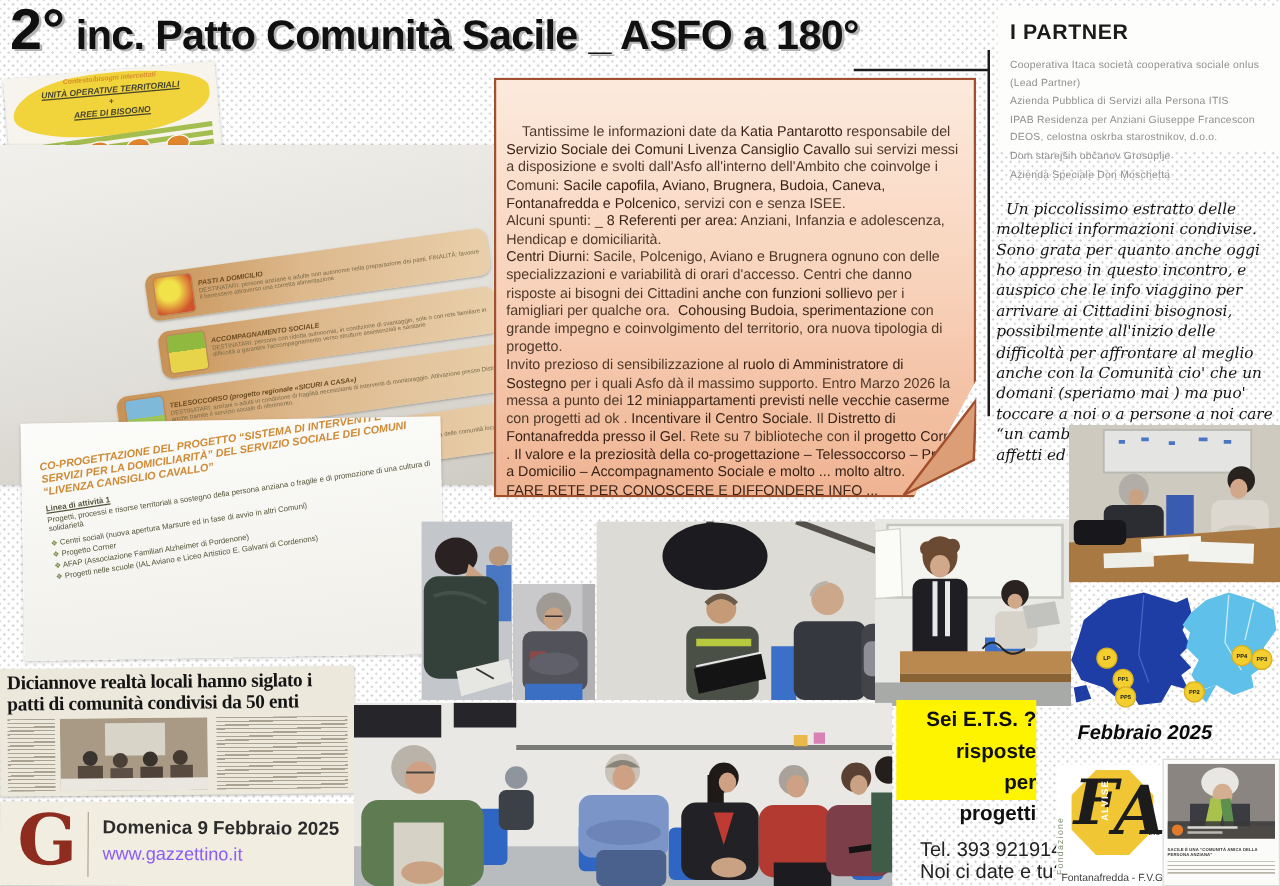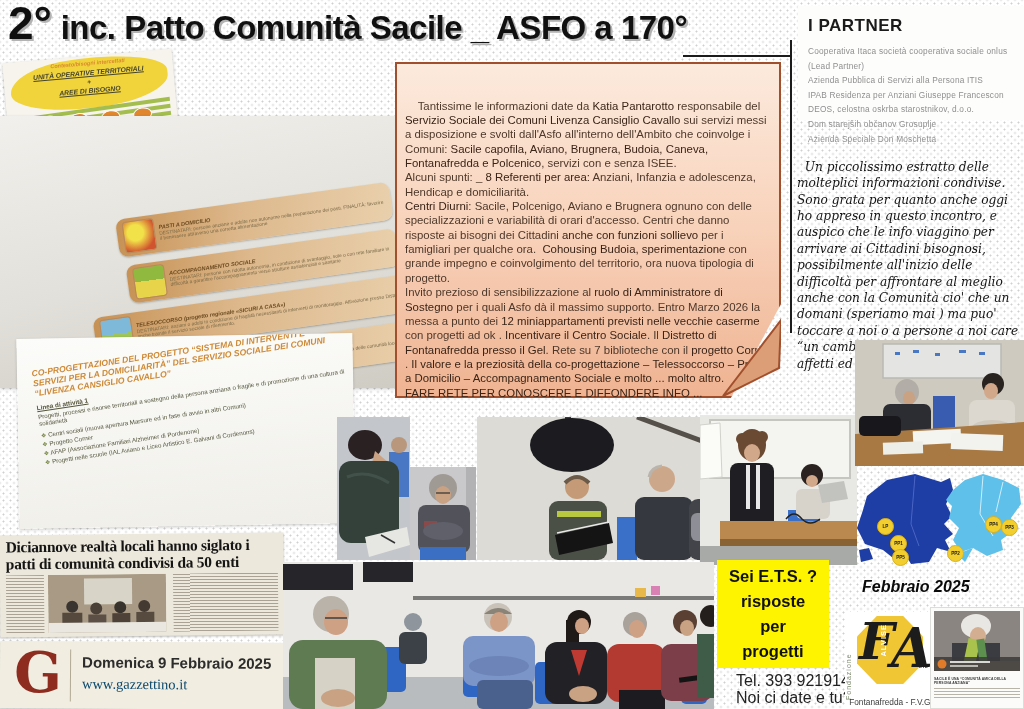--- a/index.html
+++ b/index.html
@@ -92,23 +92,23 @@
             color:#151515;letter-spacing:-0.3px;}
   .clip-body{display:flex;gap:4px;margin-top:3px;height:58px;}
   .microtext{background:repeating-linear-gradient(#aaa394 0 1px,transparent 1px 3px);}
   .mc1{width:38px;height:58px;} .mc3{flex:1;height:58px;border-left:3px solid #ece8db;}
   .masthead{position:absolute;left:0;top:108px;width:284px;height:67px;background:#f1ede1;
         transform:rotate(0.4deg);box-shadow:0 1px 2px rgba(0,0,0,0.25);}
   .g-letter{position:absolute;left:14px;top:-2px;font-family:"DejaVu Serif",serif;font-weight:bold;
         font-size:56px;color:#8f2c20;}
   .mast-div{position:absolute;left:70px;top:8px;width:1px;height:52px;background:#b0a994;}
   .mast-date{position:absolute;left:82px;top:12px;font-size:15px;font-weight:bold;color:#2c2c2c;}
-  .mast-site{position:absolute;left:82px;top:34px;font-size:14.5px;color:#0c4a6e;font-family:Liberation Serif, serif;}
-  
-  .cta{left:717px;top:560px;width:112px;height:108px;background:#fef400;text-align:center;
+  .mast-site{position:absolute;left:82px;top:34px;font-size:14.5px;color:#8b5cf6;}
+  
+  .cta{left:717px;top:560px;width:112px;height:80px;background:#fef400;text-align:right;
        padding-top:4px;box-sizing:border-box;}
   .cta-line{display:block;font-size:16.5px;font-weight:bold;color:#101010;line-height:25px;}
   .cta-phone{left:688px;top:672px;font-size:16px;color:#222;line-height:17px;margin-left:48px;}
   
   .map{left:853px;top:466px;width:171px;height:112px;}
   .map-caption{left:862px;top:578px;font-size:16px;font-weight:bold;font-style:italic;color:#0a0a0a;}
   .map-dots span{position:absolute;width:15px;height:15px;border-radius:50%;background:#f2cf2e;
      border:1px solid #d9b020;font-size:4.6px;font-weight:bold;color:#1a1a1a;text-align:center;line-height:15px;}
   .map-dots span:nth-of-type(1){left:24px;top:52px;}
   .map-dots span:nth-of-type(2){left:37px;top:69px;}
@@ -135,21 +135,21 @@
      box-sizing:border-box;padding:3px;}
   .pol-cap{font-size:3.4px;color:#3a3a3a;font-weight:bold;line-height:4.4px;margin-top:2px;letter-spacing:0.1px;}
   .pol-sub{height:10px;margin-top:2px;background:repeating-linear-gradient(#b9b4a8 0 1px,transparent 1px 3px);}
 </style>
 </head>
 <body>
 
 <div id="canvas">
 
   <div class="abs title">
-    <span class="t-big">2°</span><span class="t-rest"> inc. Patto Comunità Sacile _ ASFO a 170°</span>
+    <span class="t-big">2°</span><span class="t-rest"> inc. Patto Comunità Sacile _ ASFO a 180°</span>
   </div>
 
   <div class="abs frame-h"></div>
   <div class="abs frame-v"></div>
 
   <div class="abs partners">
     <h2>I PARTNER</h2>
     <ul>
 
     <li>Cooperativa Itaca società cooperativa sociale onlus (Lead Partner)</li>

